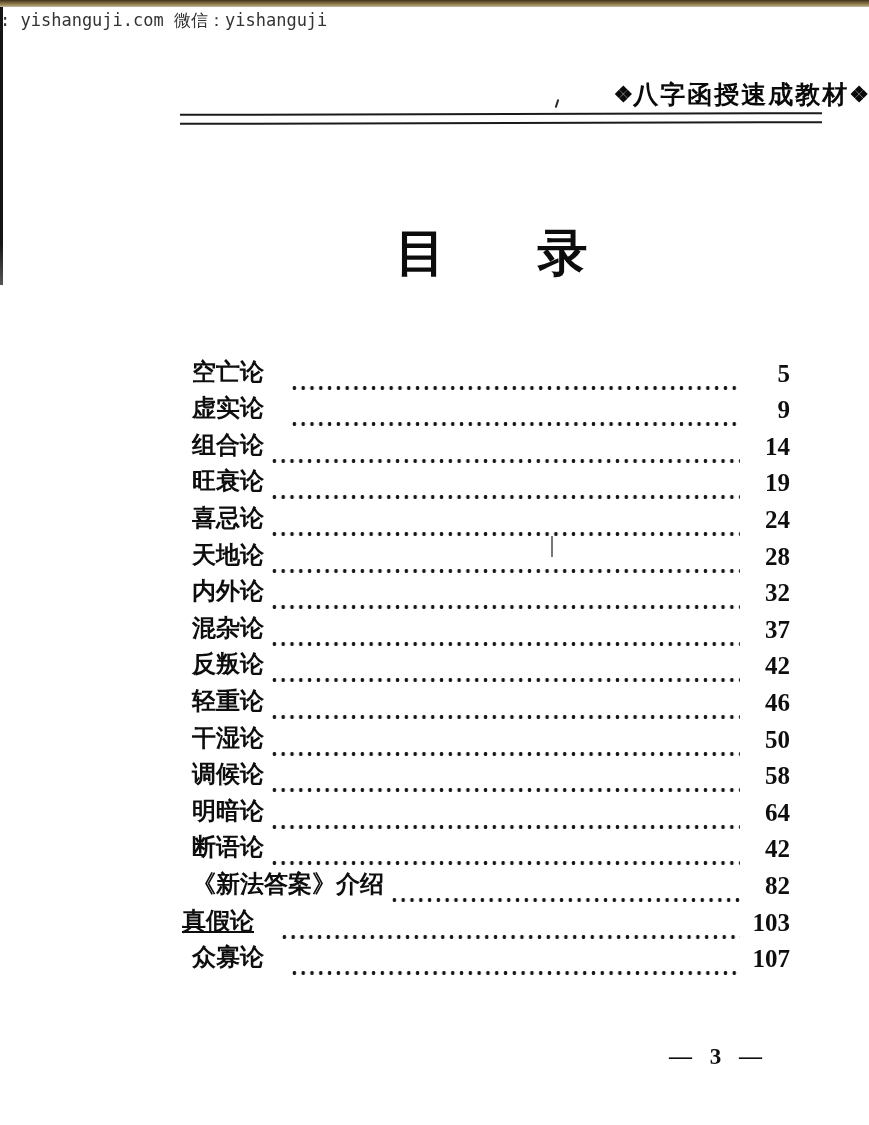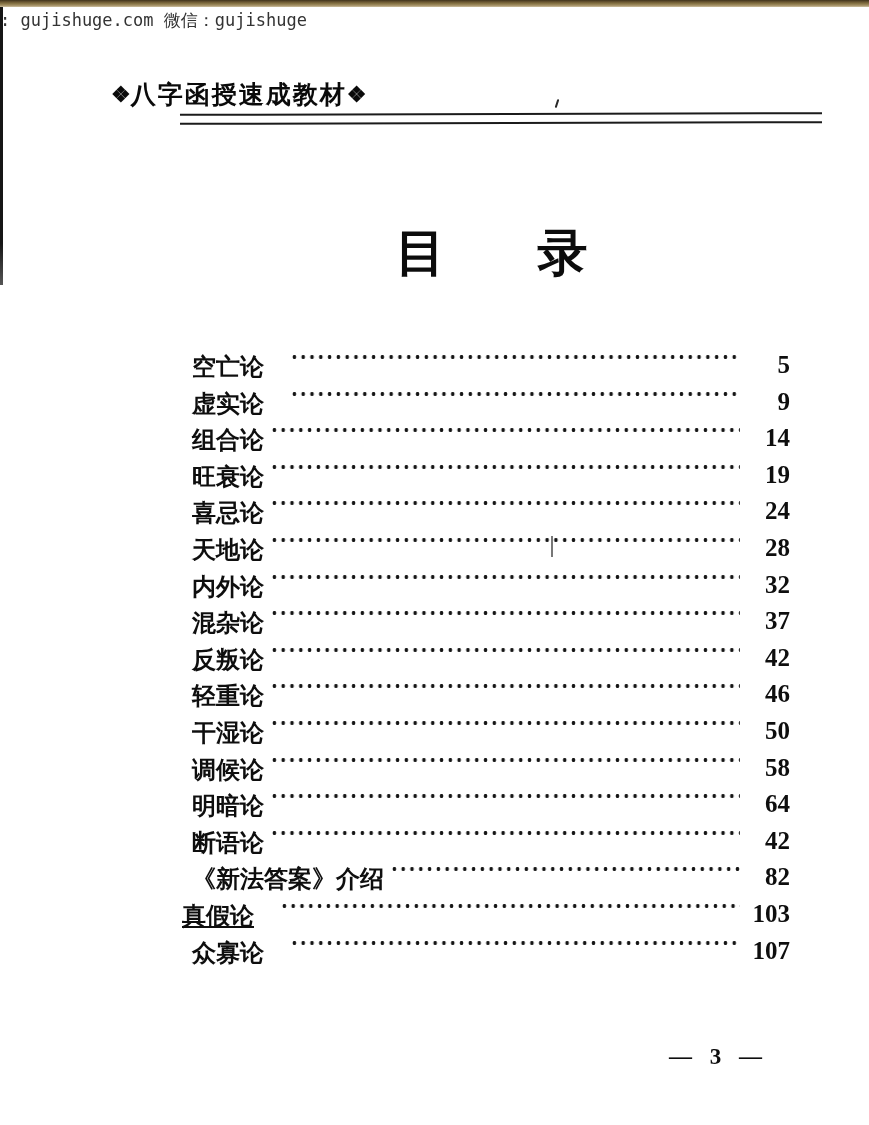--- a/index.html
+++ b/index.html
@@ -19,21 +19,21 @@
     background:linear-gradient(to bottom,#151515 0 85%,#555 100%);
   }
   .watermark{
     position:absolute;left:0;top:9px;
     font-family:"DejaVu Sans Mono","Liberation Mono",monospace;
     font-size:17px;letter-spacing:0px;color:#333;white-space:pre;
   }
   
   .book-header{
     position:absolute;left:111px;top:78px;width:758px;
-    text-align:left;font-size:25px;font-weight:bold;color:#0a0a0a;
+    text-align:right;font-size:25px;font-weight:bold;color:#0a0a0a;
     letter-spacing:2px;white-space:nowrap;
   }
   .book-header .orn{font-size:22px;letter-spacing:0;position:relative;top:-1px;}
   .double-rule{
     position:absolute;left:180px;top:113px;width:642px;height:7px;
     border-top:2px solid #1b1b1b;border-bottom:2px solid #1b1b1b;
     transform:rotate(-0.15deg);
   }
   .rule-speck{
     position:absolute;left:556px;top:99px;width:2px;height:9px;
@@ -43,21 +43,21 @@
   .page-title{
     position:absolute;left:193px;top:226px;width:597px;
     display:flex;justify-content:center;gap:92px;
     font-size:50px;font-weight:bold;color:#0c0c0c;line-height:1.1;
   }
   
   .toc{
     position:absolute;left:192px;top:351px;width:598px;
   }
   .row{
-    height:36.6px;display:flex;align-items:flex-start;
+    height:36.6px;display:flex;align-items:flex-end;
     font-size:24px;font-weight:600;color:#0e0e0e;
   }
   .row .label{white-space:pre;flex:0 0 auto;}
   .row .dots{
     flex:1 1 auto;height:6px;margin:0 4px 0 6px;position:relative;top:3px;
     background-image:radial-gradient(circle,#151515 1.7px,rgba(0,0,0,0) 2.1px);
     background-size:8.8px 6px;background-repeat:repeat-x;background-position:left center;
   }
   .row .pg{
     flex:0 0 auto;min-width:46px;text-align:right;
@@ -76,21 +76,21 @@
     position:absolute;left:0;top:1044px;width:762px;text-align:right;
     font-size:23px;font-weight:600;color:#0e0e0e;white-space:pre;word-spacing:12px;
   }
 </style>
 </head>
 <body>
 
 <div class="top-bar"></div>
 <div class="edge-strip"></div>
 
-<div class="watermark">: gujishuge.com 微信：gujishuge</div>
+<div class="watermark">: yishanguji.com 微信：yishanguji</div>
 
 <div class="book-header">
   <span class="orn">❖</span><span>八字函授速成教材</span><span class="orn">❖</span>
 </div>
 <div class="double-rule"></div>
 <div class="rule-speck"></div>
 
 <div class="page-title">
   <span>目</span>
   <span>录</span>

